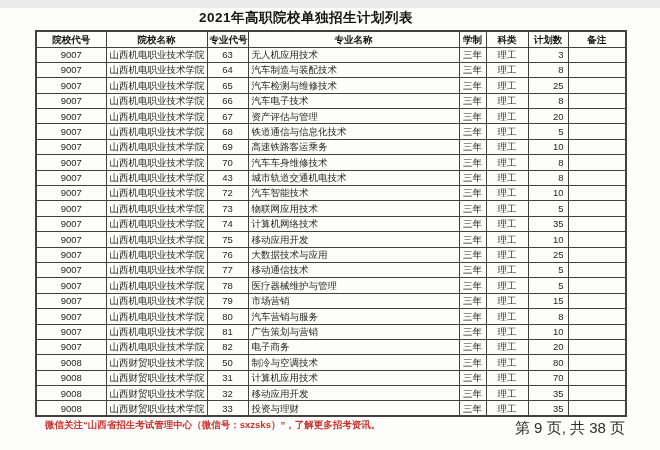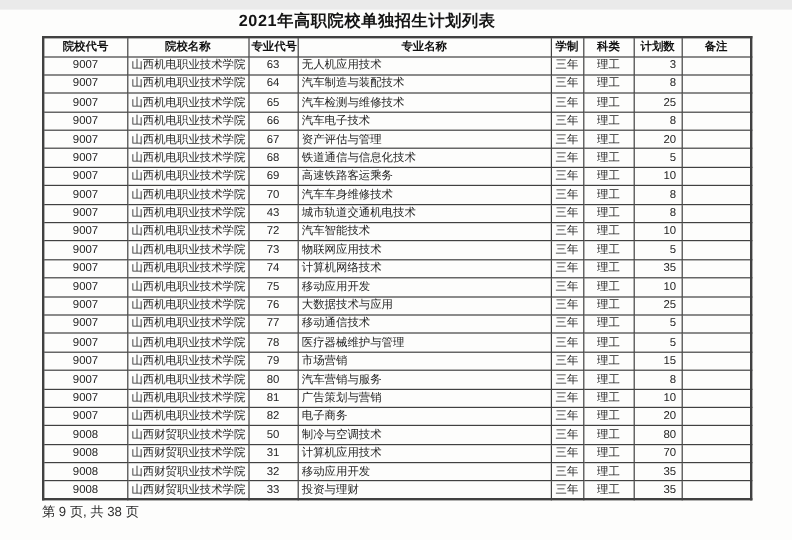--- a/index.html
+++ b/index.html
@@ -64,21 +64,21 @@
   td.a-right{text-align:right;padding-right:4px;}
   .footer{
     position:absolute;left:35px;top:419px;width:590px;
     display:flex;justify-content:space-between;align-items:flex-start;
   }
   .notice{
     font-size:9.5px;font-weight:bold;color:var(--red);
     padding-left:10px;white-space:nowrap;
   }
   .page-info{
-    font-size:11px;color:#2e2e2e;white-space:nowrap;
+    font-size:15px;color:#2e2e2e;white-space:nowrap;
   }
 </style>
 </head>
 <body>
 
 <div class="top-band"></div>
 
 <div class="title">2021年高职院校单独招生计划列表</div>
 
 <div class="table-wrap">
@@ -344,14 +344,15 @@
           <td class="a-center">三年</td>
           <td class="a-center">理工</td>
           <td class="a-right">35</td>
           <td class="a-left"></td>
         </tr>
       </tbody>
   </table>
 </div>
 
 <div class="footer">
+  <div class="notice">微信关注“山西省招生考试管理中心（微信号：sxzsks）”，了解更多招考资讯。</div>
   <div class="page-info">第 9 页, 共 38 页</div>
 </div>
 
 </body></html>

